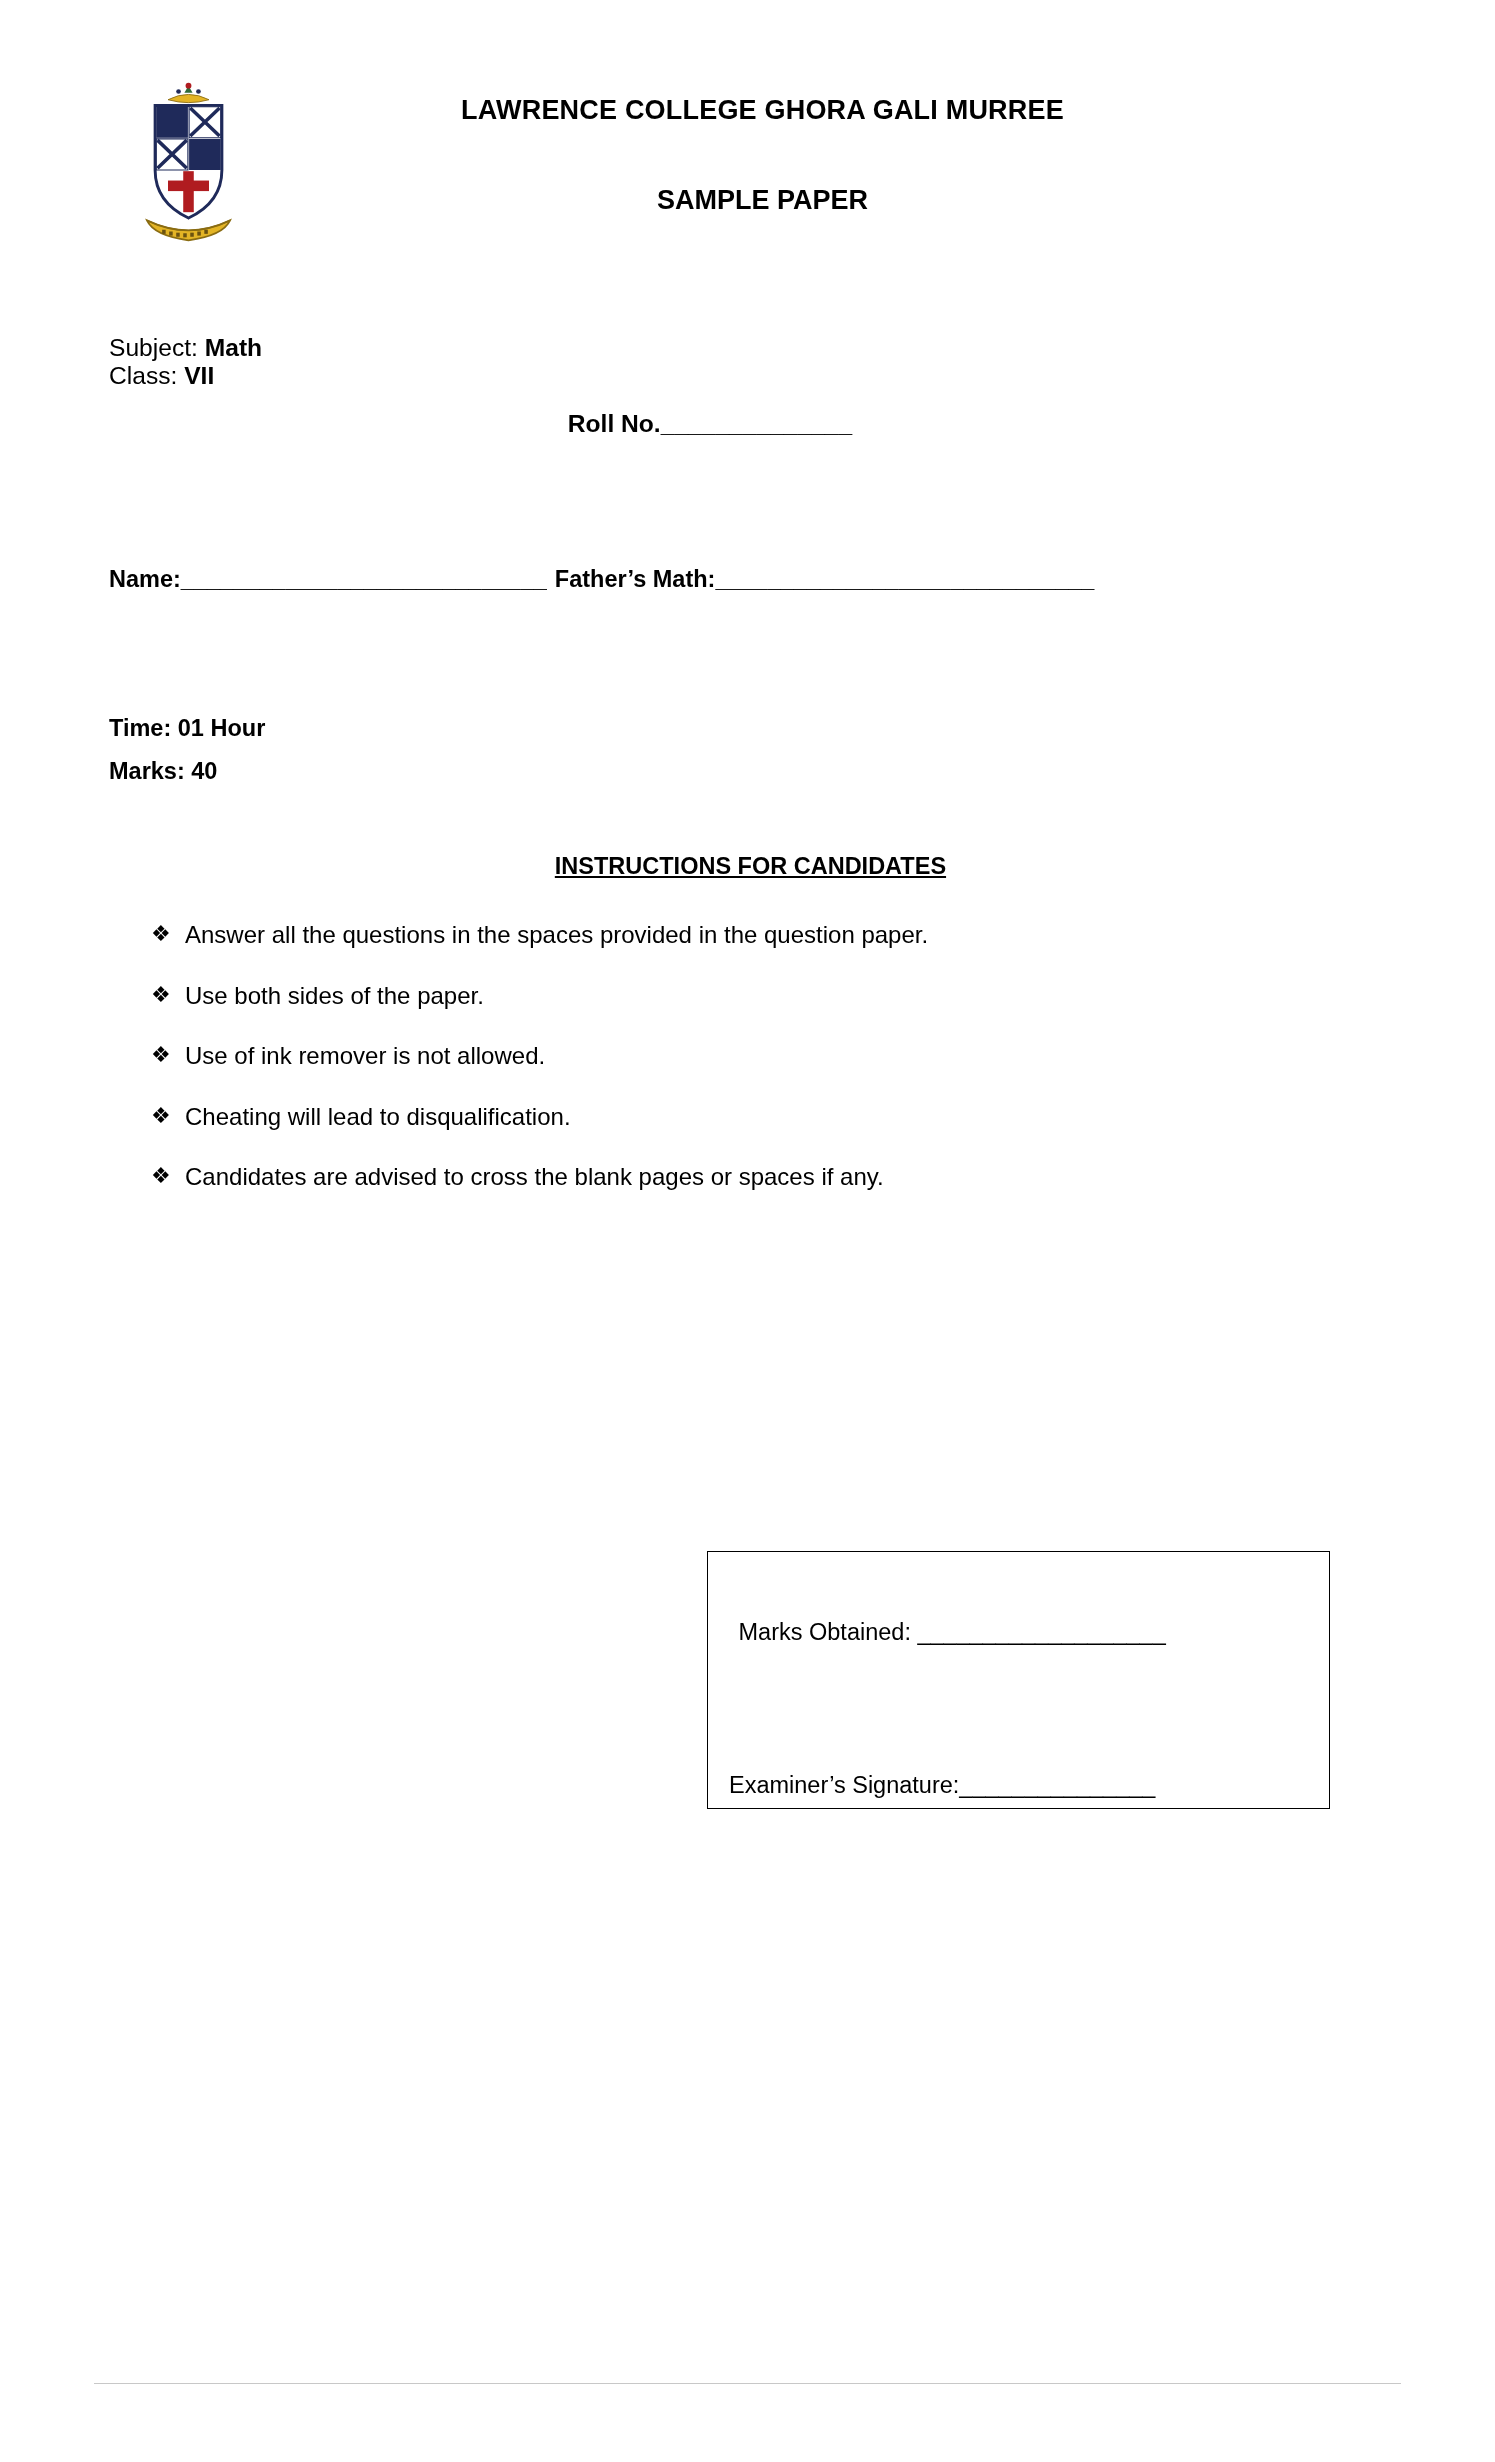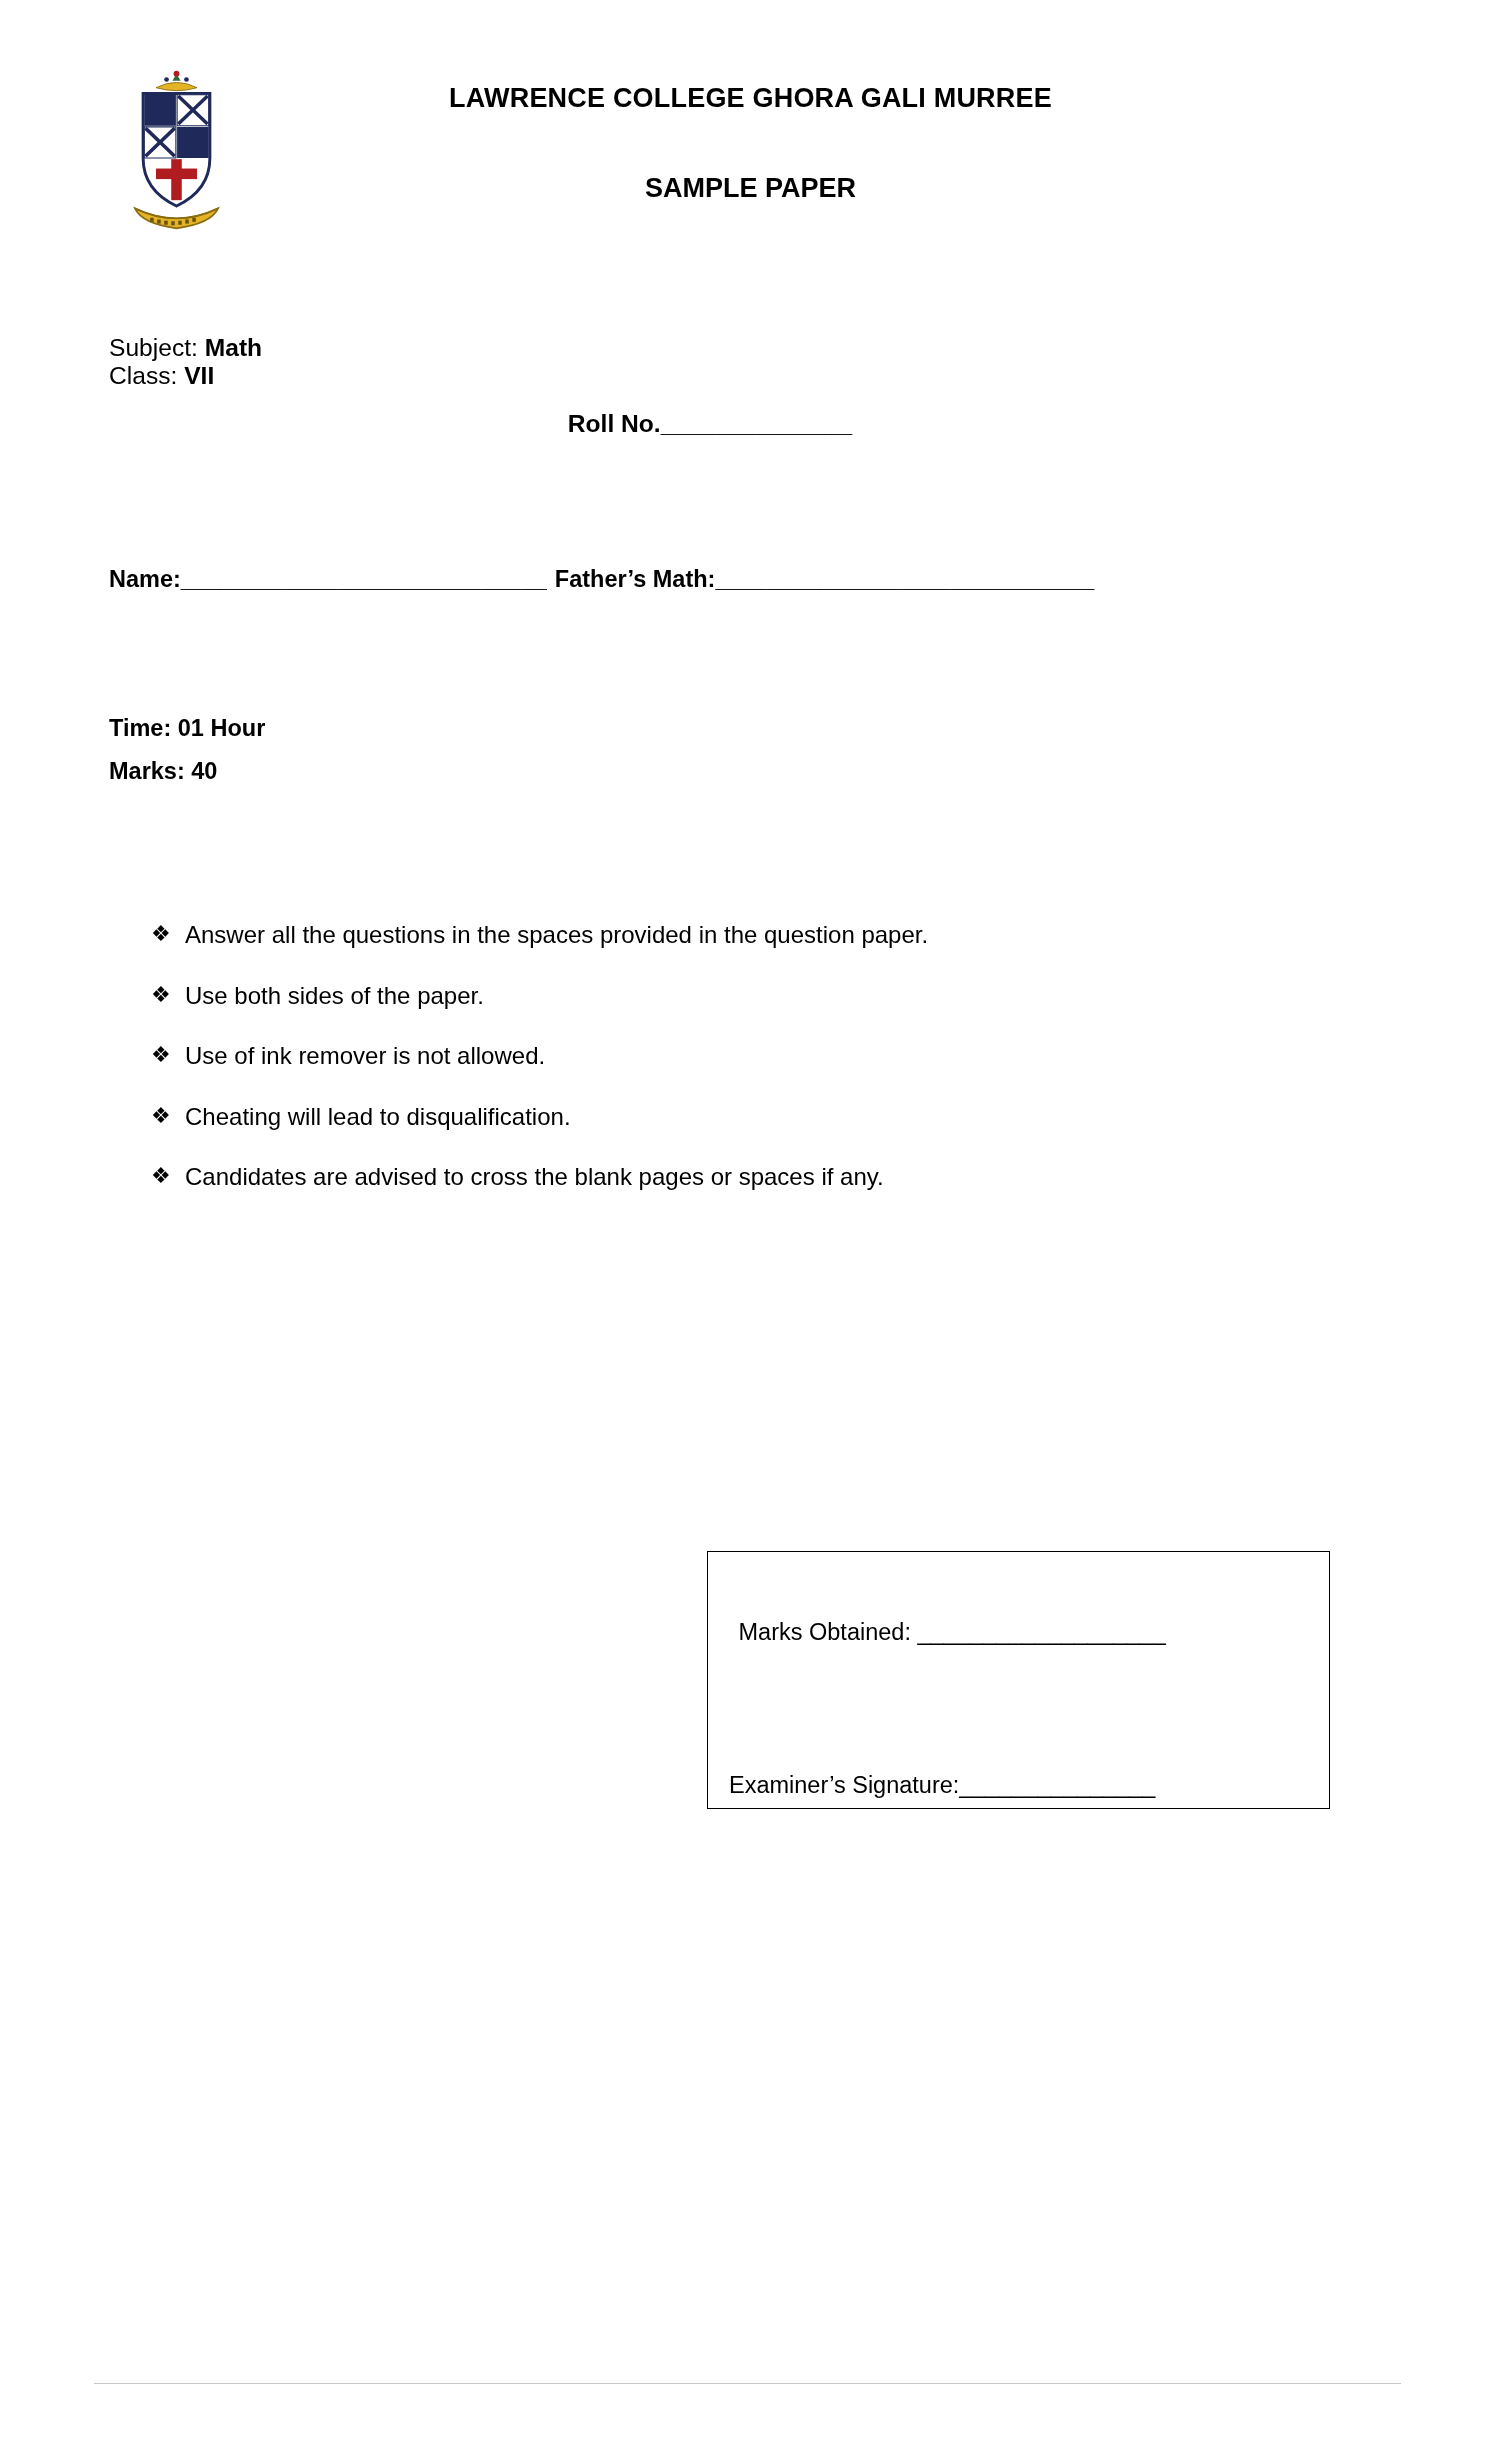--- a/index.html
+++ b/index.html
@@ -13,21 +13,21 @@
     font-family: "Liberation Sans", sans-serif;
     color: #000000;
     position: relative;
     overflow: hidden;
   }
   .page {
     position: relative;
     width: 1495px;
     height: 2462px;
     box-sizing: border-box;
-    padding: 0;
+    padding: 12px;
   }
 
   
   .header {
     position: relative;
     height: 276px;
   }
   .crest {
     position: absolute;
     left: 115px;
@@ -226,20 +226,23 @@
   <div class="name-row">
     <span><span>Name:</span><span>____________________________</span></span>
     <span><span>Father’s Math:</span><span>_____________________________</span></span>
   </div>
 
   <div class="meta-row meta-time-row">
     <div>Time: 01 Hour</div>
     <div>Marks: 40</div>
   </div>
 
+  <div class="instructions-heading">
+    <span>INSTRUCTIONS FOR CANDIDATES</span>
+  </div>
 
   <div class="instructions-list">
     <div class="instr-item">
       <span class="instr-bullet">❖</span>
       <span class="instr-text">Answer all the questions in the spaces provided in the question paper.</span>
     </div>
     <div class="instr-item">
       <span class="instr-bullet">❖</span>
       <span class="instr-text">Use both sides of the paper.</span>
     </div>

